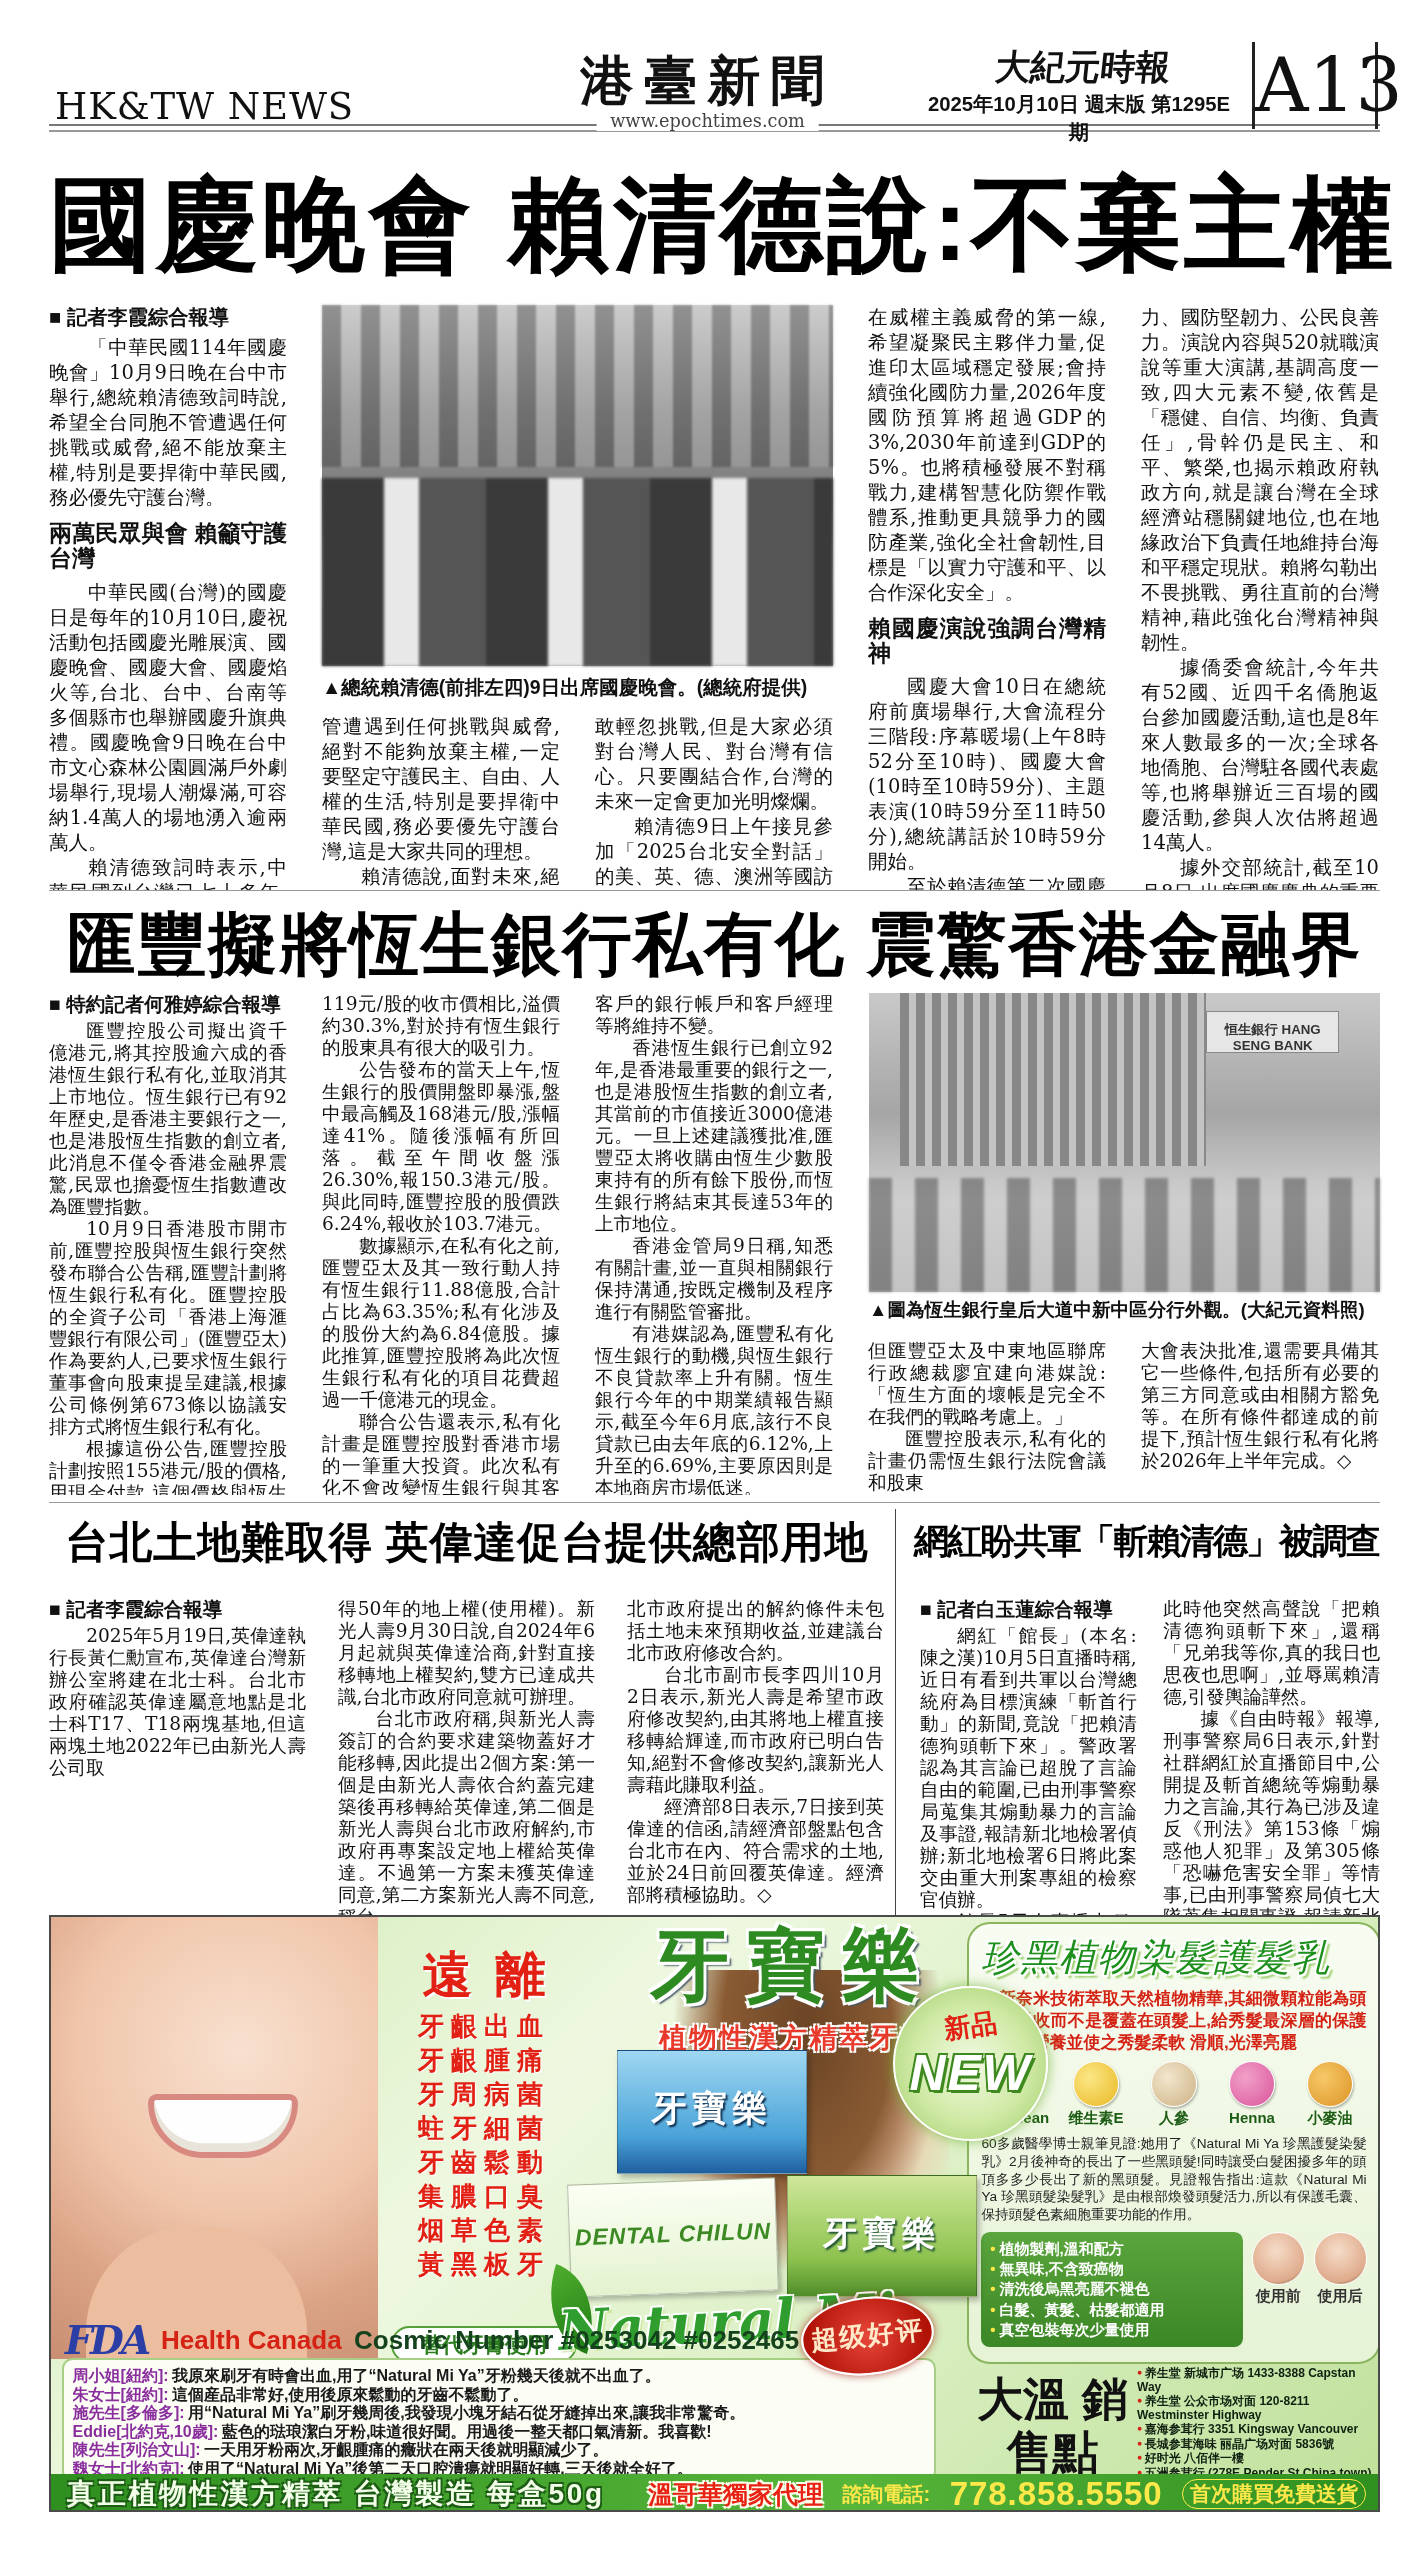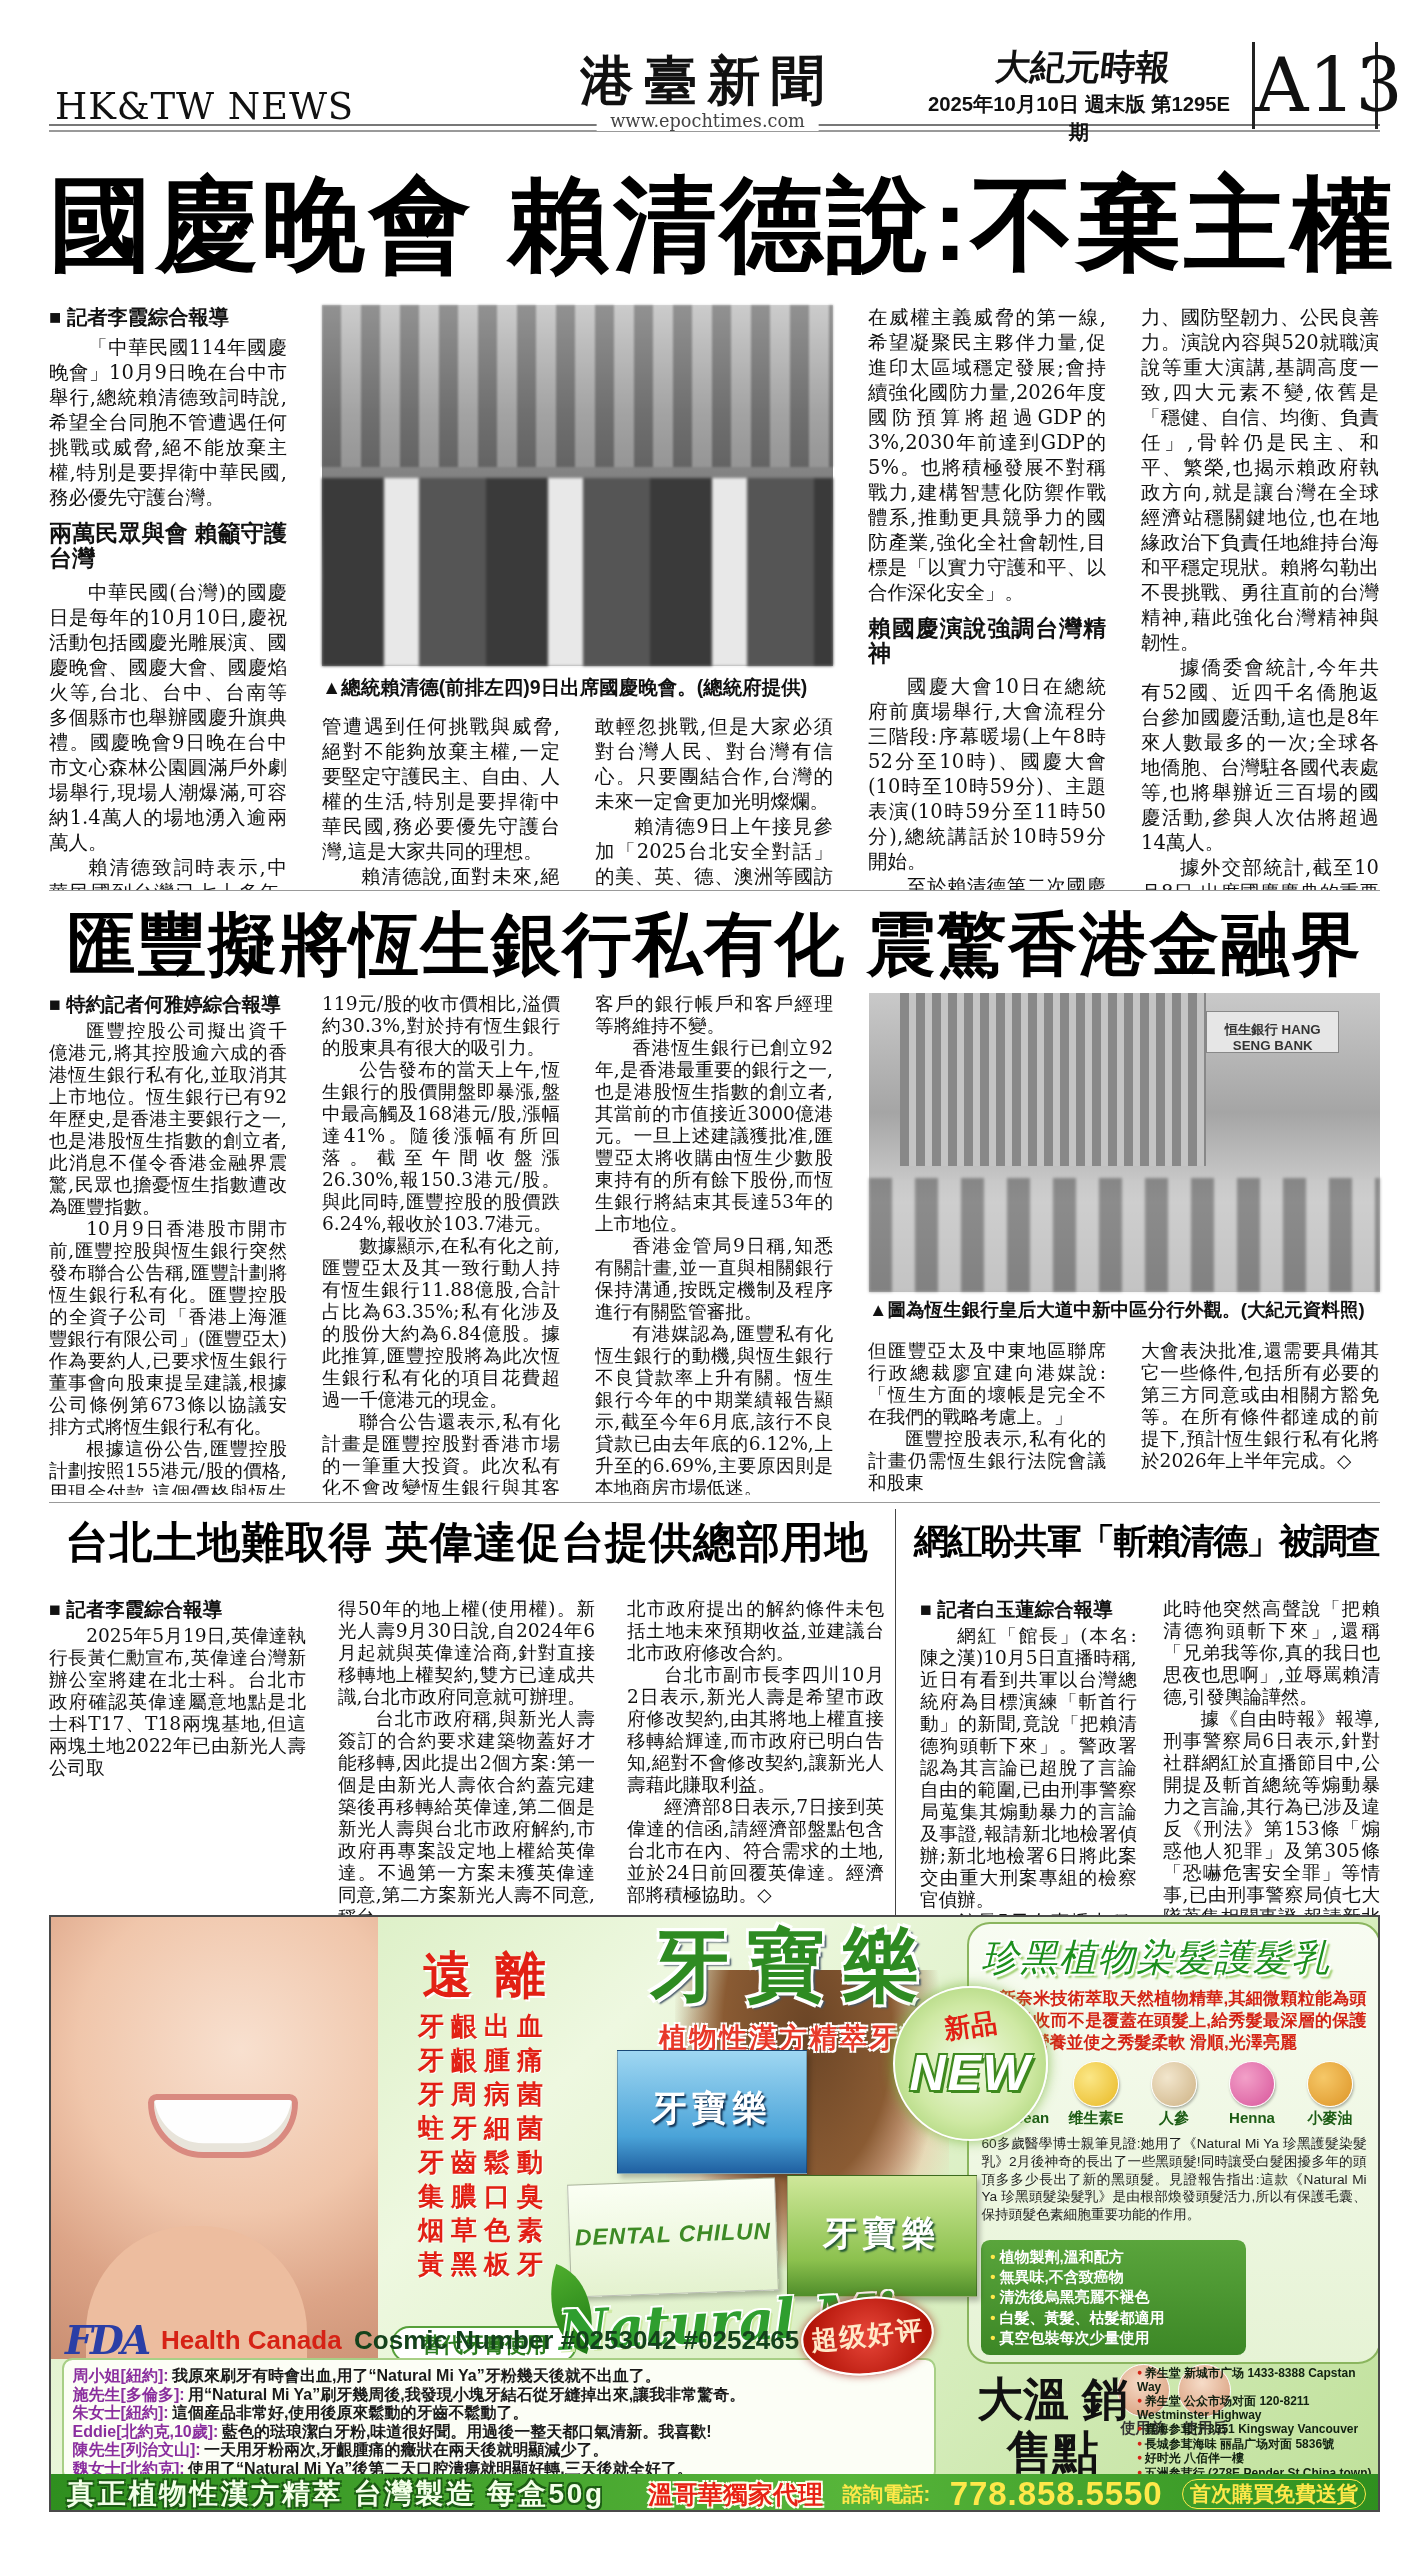--- a/index.html
+++ b/index.html
@@ -142,21 +142,21 @@
   .ing-row { display:flex; justify-content:space-between; margin-top:7px; }
   .ing { width:73px; text-align:center; }
   .ing .dot { width:46px; height:46px; border-radius:50%; margin:0 auto 1.8px; border:1.8px solid #fff; box-shadow:0.9px 1.8px 2.7px rgba(0,0,0,.3); }
   .ing-0 .dot { background:radial-gradient(circle at 35% 35%,#ecd9a0,#c8a55a); }
   .ing-1 .dot { background:radial-gradient(circle at 35% 35%,#fbe787,#e9b822); }
   .ing-2 .dot { background:radial-gradient(circle at 35% 35%,#f2e6cd,#cdb183); }
   .ing-3 .dot { background:radial-gradient(circle at 35% 35%,#f2a0c8,#d8559b); }
   .ing-4 .dot { background:radial-gradient(circle at 35% 35%,#f6c868,#dd9426); }
   .ing .lbl { font-size:15px; font-weight:bold; color:#1c5c14; }
   .hair-text { margin-top:7px; font-size:13.7px; line-height:17.7px; color:#222; text-align:justify; }
-  .hair-bottom { display:flex; margin-top:16px; gap:8.8px;flex-direction:column; }
+  .hair-bottom { display:flex; margin-top:8px; gap:8.8px; }
   .points { width:265px; background:linear-gradient(180deg,#5aa53c,#3c8726); border-radius:8.8px; padding:7px 8.8px; }
   .point { color:#fff; font-size:15px; line-height:20.3px; font-weight:bold; }
   .point::before { content:"• "; color:#ffe84a; }
   .faces { flex:1; display:flex; gap:8.8px; justify-content:center; }
   .face-wrap { text-align:center; }
   .face { width:53px; height:53px; border-radius:50%; margin:0 auto 1.8px; border:1.8px solid #fff;
     background:radial-gradient(circle at 45% 35%,#f6dcc8,#dfab8c 70%,#5a3a22 98%); }
   .face-lbl { font-size:15px; font-weight:bold; color:#333; }
 
   .sales-title { position:absolute; left:922px; top:456px; width:159px; font-size:46px; font-weight:900; color:#111;
@@ -348,22 +348,22 @@
     <div class="fda-row">
       <span class="fda-logo">FDA</span>
       <span class="hc">Health Canada</span>
       <span class="cosmic">Cosmic Number #0253042 #0252465</span>
     </div>
 
     <div class="praise">超级好评</div>
 
     <div class="tbox">
       <div class="t-line"><span class="t-name">周小姐[紐約]:</span><span>我原來刷牙有時會出血,用了“Natural Mi Ya”牙粉幾天後就不出血了。</span></div>
+      <div class="t-line"><span class="t-name">朱女士[紐約]:</span><span>這個産品非常好,使用後原來鬆動的牙齒不鬆動了。</span></div>
       <div class="t-line"><span class="t-name">施先生[多倫多]:</span><span>用“Natural Mi Ya”刷牙幾周後,我發現小塊牙結石從牙縫掉出來,讓我非常驚奇。</span></div>
-      <div class="t-line"><span class="t-name">朱女士[紐約]:</span><span>這個産品非常好,使用後原來鬆動的牙齒不鬆動了。</span></div>
       <div class="t-line"><span class="t-name">Eddie[北約克,10歲]:</span><span>藍色的琺琅潔白牙粉,味道很好聞。用過後一整天都口氣清新。我喜歡!</span></div>
       <div class="t-line"><span class="t-name">陳先生[列治文山]:</span><span>一天用牙粉兩次,牙齦腫痛的癥狀在兩天後就明顯減少了。</span></div>
       <div class="t-line"><span class="t-name">魏女士[北約克]:</span><span>使用了“Natural Mi Ya”後第二天口腔潰瘍就明顯好轉,三天後就全好了。</span></div>
     </div>
 
     <div class="hair-panel">
       <div class="hair-title">珍黑植物染髮護髮乳</div>
       <div class="hair-red">最新奈米技術萃取天然植物精華,其細微顆粒能為頭髮所吸收而不是覆蓋在頭髮上,給秀髮最深層的保護因子和營養並使之秀髮柔軟 滑順,光澤亮麗</div>
       <div class="ing-row">
         <div class="ing ing-0">

